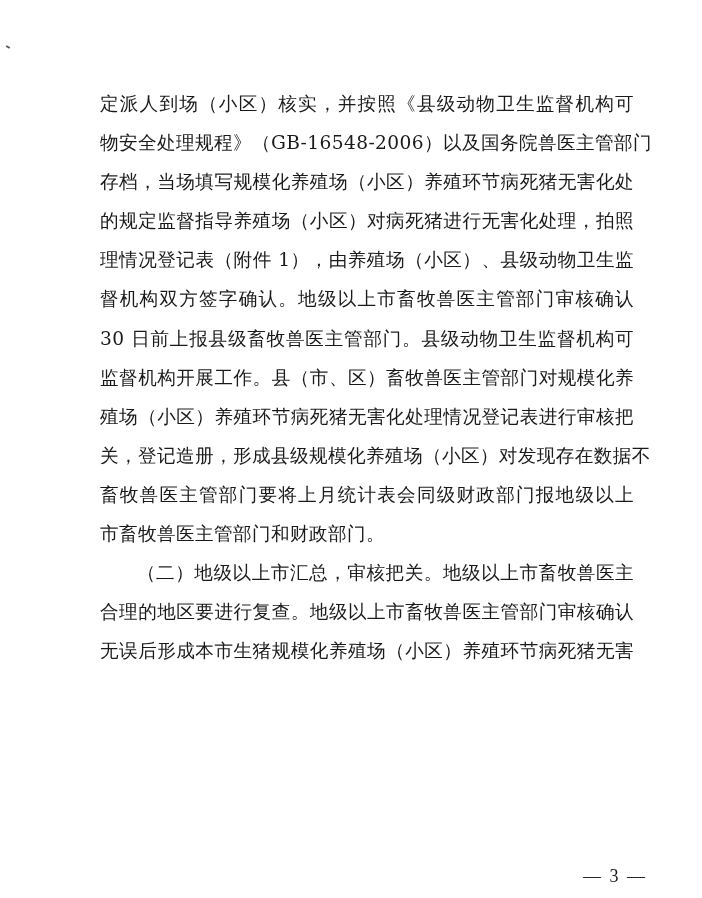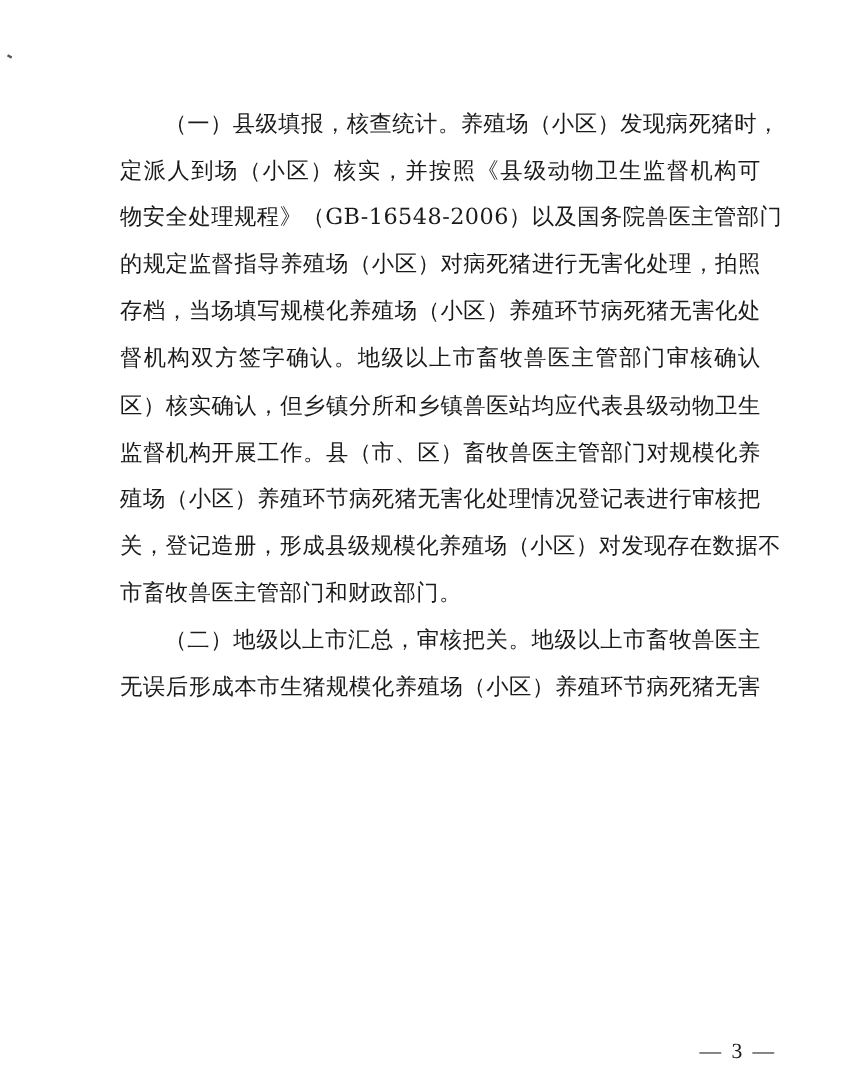--- a/index.html
+++ b/index.html
@@ -41,32 +41,34 @@
     letter-spacing: 2px;
   }
 </style>
 </head>
 <body>
 
 <div class="mark"></div>
 
 <div class="page">
   <div>
-    <div class="line indent">（一）县级填报，核查统计。养殖场（小区）发现病死猪时，</div>
     <div class="line">定派人到场（小区）核实，并按照《县级动物卫生监督机构可</div>
     <div class="line">物安全处理规程》（GB-16548-2006）以及国务院兽医主管部门</div>
+    <div class="line">存档，当场填写规模化养殖场（小区）养殖环节病死猪无害化处</div>
     <div class="line">的规定监督指导养殖场（小区）对病死猪进行无害化处理，拍照</div>
-    <div class="line">存档，当场填写规模化养殖场（小区）养殖环节病死猪无害化处</div>
+    <div class="line">理情况登记表（附件 1），由养殖场（小区）、县级动物卫生监</div>
     <div class="line">督机构双方签字确认。地级以上市畜牧兽医主管部门审核确认</div>
-    <div class="line">区）核实确认，但乡镇分所和乡镇兽医站均应代表县级动物卫生</div>
+    <div class="line">30 日前上报县级畜牧兽医主管部门。县级动物卫生监督机构可</div>
     <div class="line">监督机构开展工作。县（市、区）畜牧兽医主管部门对规模化养</div>
     <div class="line">殖场（小区）养殖环节病死猪无害化处理情况登记表进行审核把</div>
     <div class="line">关，登记造册，形成县级规模化养殖场（小区）对发现存在数据不</div>
+    <div class="line">畜牧兽医主管部门要将上月统计表会同级财政部门报地级以上</div>
     <div class="line last">市畜牧兽医主管部门和财政部门。</div>
   </div>
   <div>
     <div class="line indent">（二）地级以上市汇总，审核把关。地级以上市畜牧兽医主</div>
+    <div class="line">合理的地区要进行复查。地级以上市畜牧兽医主管部门审核确认</div>
     <div class="line">无误后形成本市生猪规模化养殖场（小区）养殖环节病死猪无害</div>
 
   </div>
 </div>
 
 <div class="page-number">— 3 —</div>
 
 </body></html>

